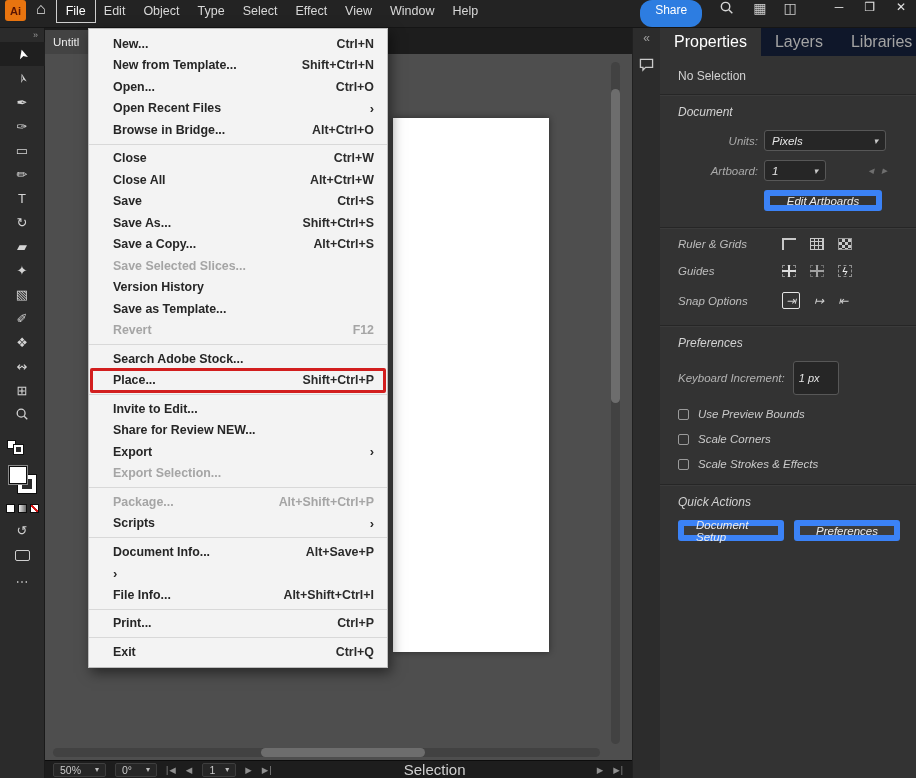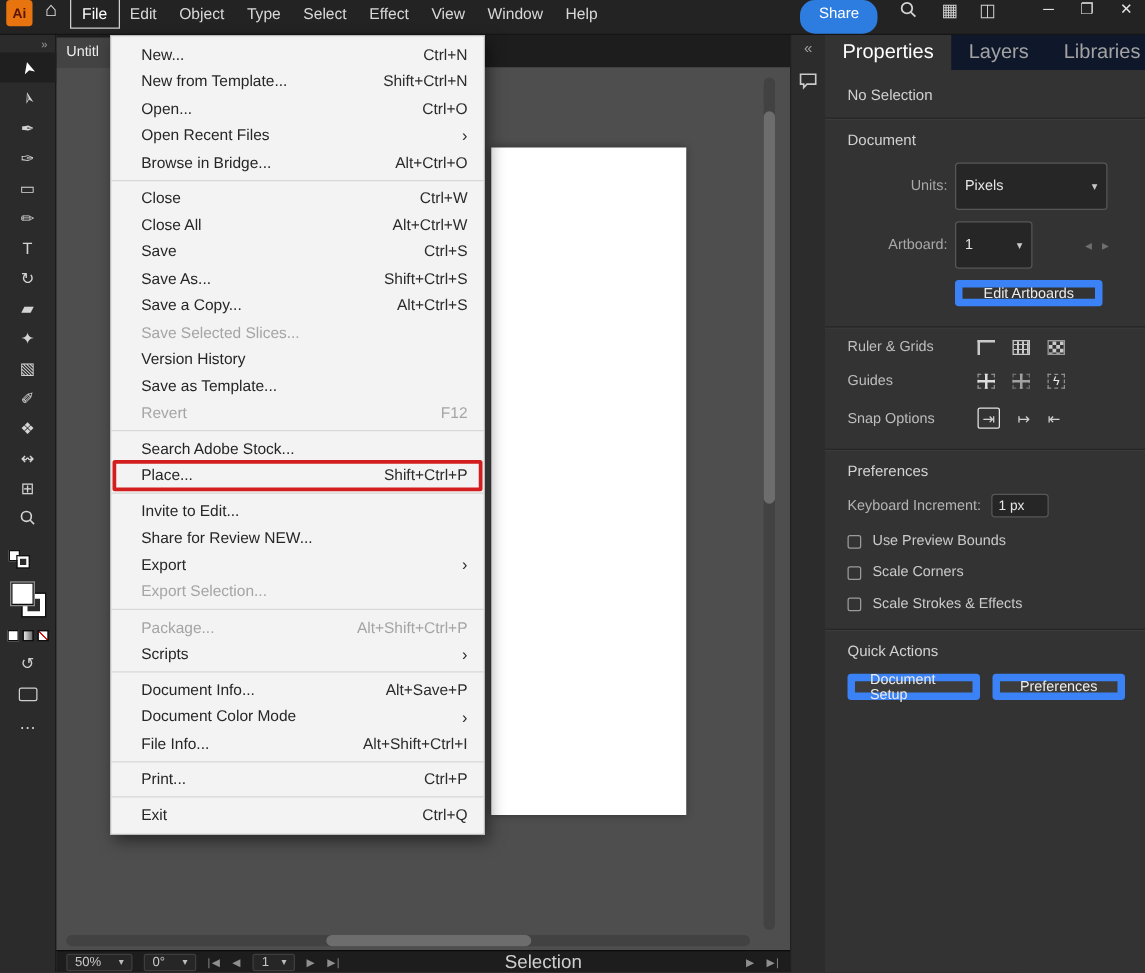--- a/index.html
+++ b/index.html
@@ -75,25 +75,25 @@
   .collapse { color:#9e9e9e; font-size:12px; margin-top:3px; }
   .bubble { margin-top:13px; display:flex; }
 
   
   #rightpanel { position:absolute; left:660px; top:28px; right:0; bottom:0; background:#333333; color:#cfcfcf; }
   .paneltabs { height:28px; background:#0f172a; display:flex; font-size:16px; }
   .ptab { padding:0 14px; display:flex; align-items:center; color:#a3a3a3; }
   .ptab.active { background:#333333; color:#fff; }
   .nosel { padding:13px 18px 11px 18px; font-size:12px; color:#d2d2d2; }
   .psep { height:1px; background:#262626; box-shadow:0 1px 0 rgba(255,255,255,0.04); }
-  .section { padding:10px 16px 12px 18px; }
+  .section { padding:10px 16px 12px 18px;font-style:italic; }
   .phead { font-size:12px; color:#d2d2d2; margin-bottom:11px; }
   .prow { display:flex; align-items:center; margin-bottom:9px; }
   .rlabel { width:80px; text-align:right; margin-right:6px; font-size:11.5px; color:#a9a9a9; }
-  .dd { height:38px; background:#262626; border:1px solid #575757; border-radius:3px; display:flex;
+  .dd { height:21px; background:#262626; border:1px solid #575757; border-radius:3px; display:flex;
     align-items:center; padding:0 7px; font-size:11.5px; color:#e5e5e5; }
   .dd .chev { margin-left:auto; font-size:9px; color:#c9c9c9; padding-left:8px; }
   .dd.units { width:122px; }
   .dd.artb { width:62px; }
   .abarrows { margin-left:42px; color:#6f6f6f; font-size:11px; letter-spacing:8px; }
   .btn-outline { height:21px; border:6px solid #3b82f6; border-radius:3px; background:transparent;
     color:#ececec; font-size:11.5px; display:flex; align-items:center; justify-content:center; }
   .btn-edit { width:118px; margin-left:86px; }
   .iconrow { display:flex; align-items:center; margin-bottom:15px; }
   .iconrow .lbl { width:104px; font-size:11.5px; color:#bdbdbd; }
@@ -105,33 +105,33 @@
   .icon-checker { width:14px; height:12px; border:1px solid #9a9a9a;
     background:repeating-conic-gradient(#c9c9c9 0 25%, transparent 0 50%); background-size:6px 6px; }
   .icon-guides { width:14px; height:12px; border:1px dashed #8f8f8f; position:relative; }
   .icon-guides::before { content:""; position:absolute; top:-1px; bottom:-1px; left:50%; width:2px;
     margin-left:-1px; background:#dcdcdc; }
   .icon-guides::after { content:""; position:absolute; left:-1px; right:-1px; top:50%; height:2px;
     margin-top:-1px; background:#dcdcdc; }
   .icon-boltgrid { width:14px; height:12px; border:1px dashed #8f8f8f; color:#ececec; font-size:10px;
     display:flex; align-items:center; justify-content:center; }
   .boxed { border:1px solid #e4e4e4; border-radius:2px; padding:0 3px; height:17px; }
-  .kifield { height:19px; width:46px; background:#262626; border:1px solid #575757; border-radius:3px;
+  .kifield { height:34px; width:46px; background:#262626; border:1px solid #575757; border-radius:3px;
     font-size:11px; color:#e5e5e5; display:flex; align-items:center; padding:0 5px; margin-left:8px; }
   .cbrow { display:flex; align-items:center; margin-bottom:13px; }
   .cb { width:11px; height:11px; border:1px solid #9b9b9b; border-radius:2px; margin-right:9px; background:transparent; }
   .cblabel { font-size:11.5px; color:#cacaca; }
   .qbtns { display:flex; gap:10px; }
   .btn-q { background:#3c3c3c; padding:0 12px; min-width:106px; }
 
   
   #filemenu { position:absolute; left:88px; top:28px; width:300px; background:#f3f3f3;
     border:1px solid #bdbdbd; box-shadow:3px 5px 12px rgba(0,0,0,0.5); z-index:100;
     padding:4px 0; font-size:12.4px; color:#262626; }
-  .mi { height:21.5px; display:flex; align-items:center; padding:0 13px 0 24px; position:relative; }
+  .mi { height:21.5px; display:flex; align-items:center; padding:0 13px 0 24px; position:relative;font-weight:bold; }
   .mi .ml { flex:1; white-space:nowrap; }
   .mi .ms { color:#2b2b2b; }
   .mi .sub { color:#2b2b2b; font-size:13px; }
   .mi.dis .ml, .mi.dis .ms { color:#a5a5a5; }
   .msep { height:1px; background:#d8d8d8; margin:3px 0; }
   .redbox { position:absolute; left:1px; right:1px; top:-2px; bottom:-2px; border:3px solid #d21e1e;
     border-radius:2px; pointer-events:none; }
 </style>
 </head>
 <body>
@@ -466,21 +466,20 @@
     <div class="mi">
         <span class="ml">Scripts</span>
         <span class="sub">›</span>
       </div>
     <div class="msep"></div>
     <div class="mi">
         <span class="ml">Document Info...</span>
         <span class="ms">Alt+Save+P</span>
       </div>
     <div class="mi">
-        <span class="ml">Document Color Mode</span>
         <span class="sub">›</span>
       </div>
     <div class="mi">
         <span class="ml">File Info...</span>
         <span class="ms">Alt+Shift+Ctrl+I</span>
       </div>
     <div class="msep"></div>
     <div class="mi">
         <span class="ml">Print...</span>
         <span class="ms">Ctrl+P</span>

